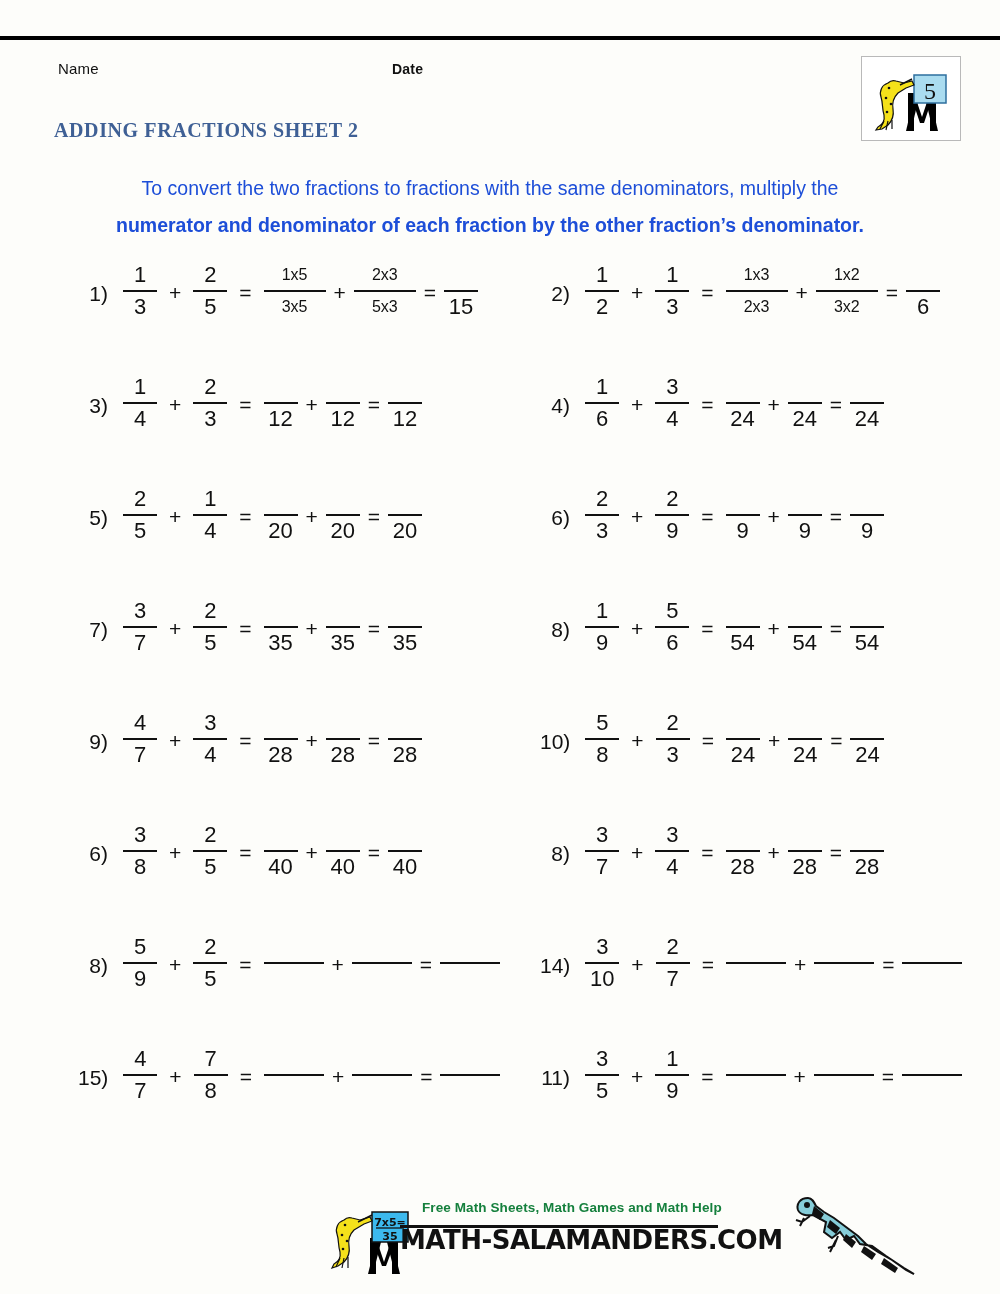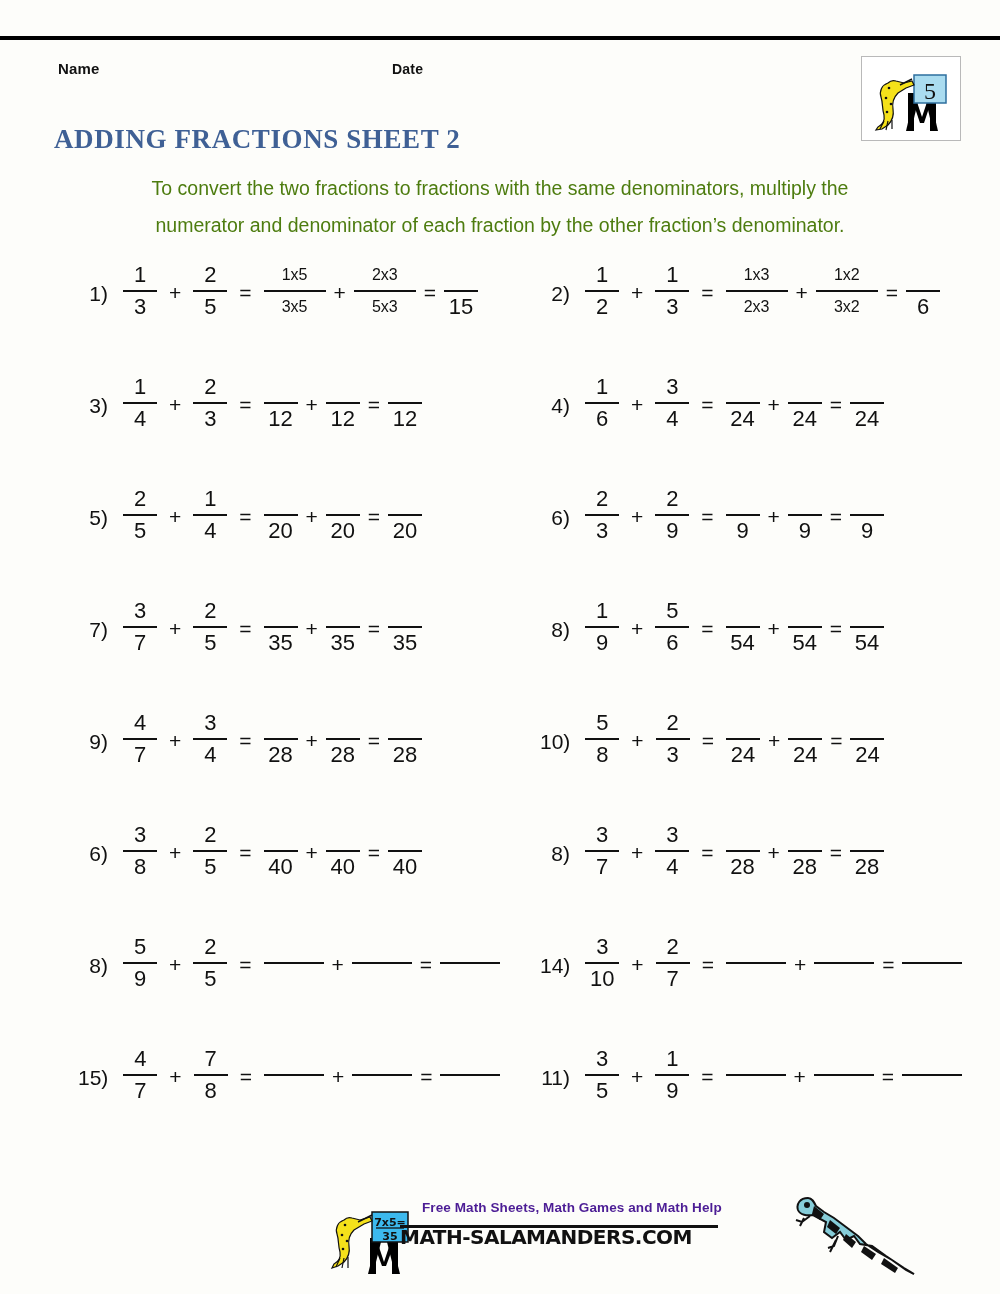--- a/index.html
+++ b/index.html
@@ -26,66 +26,66 @@
     height: 4px;
     background: #000000;
   }
 
   
   .name-label {
     position: absolute;
     left: 58px;
     top: 60px;
     font-size: 15px;
-    font-weight: 700;
+    font-weight: 400;
     letter-spacing: .2px;
   }
   .date-label {
     position: absolute;
     left: 392px;
     top: 61px;
     font-size: 14px;
     font-weight: 600;
     letter-spacing: .2px;
   }
   .sheet-title {
     position: absolute;
     left: 54px;
     top: 106px;
     font-family: "Liberation Serif", serif;
-    font-size: 27px;
+    font-size: 20px;
     letter-spacing: .6px;
     color: #3f6095;
     white-space: nowrap;
   }
 
   
   .logo-box {
     position: absolute;
     left: 861px;
     top: 56px;
     width: 98px;
     height: 83px;
     border: 1px solid #b9b9b9;
     background: #ffffff;
     overflow: hidden;
   }
 
   
   .instructions {
     position: absolute;
-    left: 52px;
+    left: 42px;
     top: 170px;
     width: 896px;
     font-size: 19.5px;
     line-height: 37px;
     text-align: center;
-    color: #4d7c0f;
-  }
-  .instructions .l2 { display: block; }
+    color: #1d4ed8;
+  }
+  .instructions .l2 { display: block; font-weight: bold; }
 
   
   .problems {
     position: absolute;
     left: 0;
     top: 248px;
     width: 1000px;
   }
   .prob-row {
     position: relative;
@@ -159,38 +159,38 @@
     top: 1194px;
     width: 400px;
     height: 80px;
   }
   .footer-tag {
     position: absolute;
     left: 104px;
     top: 6px;
     font-size: 13.5px;
     font-weight: bold;
-    color: #4c1d95;
+    color: #15803d;
     white-space: nowrap;
     letter-spacing: .1px;
   }
   .footer-rule {
     position: absolute;
     left: 82px;
     top: 31px;
     width: 318px;
     height: 3px;
     background: #111111;
   }
   .footer-word {
     position: absolute;
     left: 82px;
     top: 31px;
     font-family: "DejaVu Sans", sans-serif;
-    font-size: 20px;
+    font-size: 26px;
     font-weight: bold;
     letter-spacing: -.5px;
     color: #111111;
     white-space: nowrap;
   }
   .footer-lizard {
     position: absolute;
     left: 780px;
     top: 1182px;
     width: 140px;

